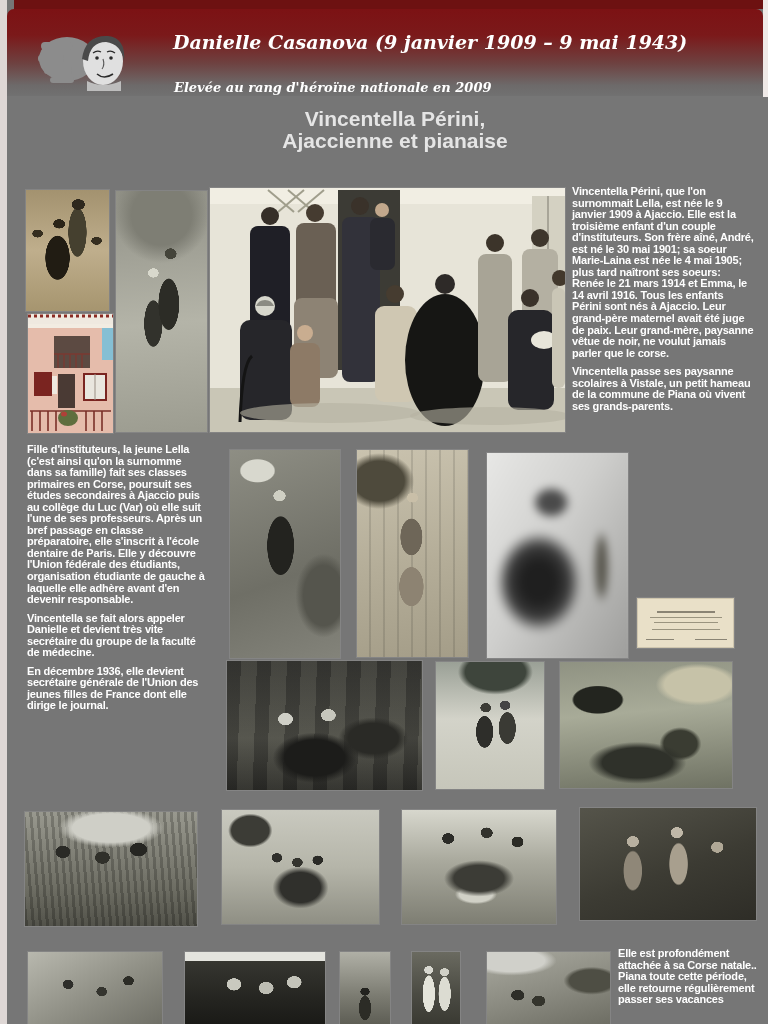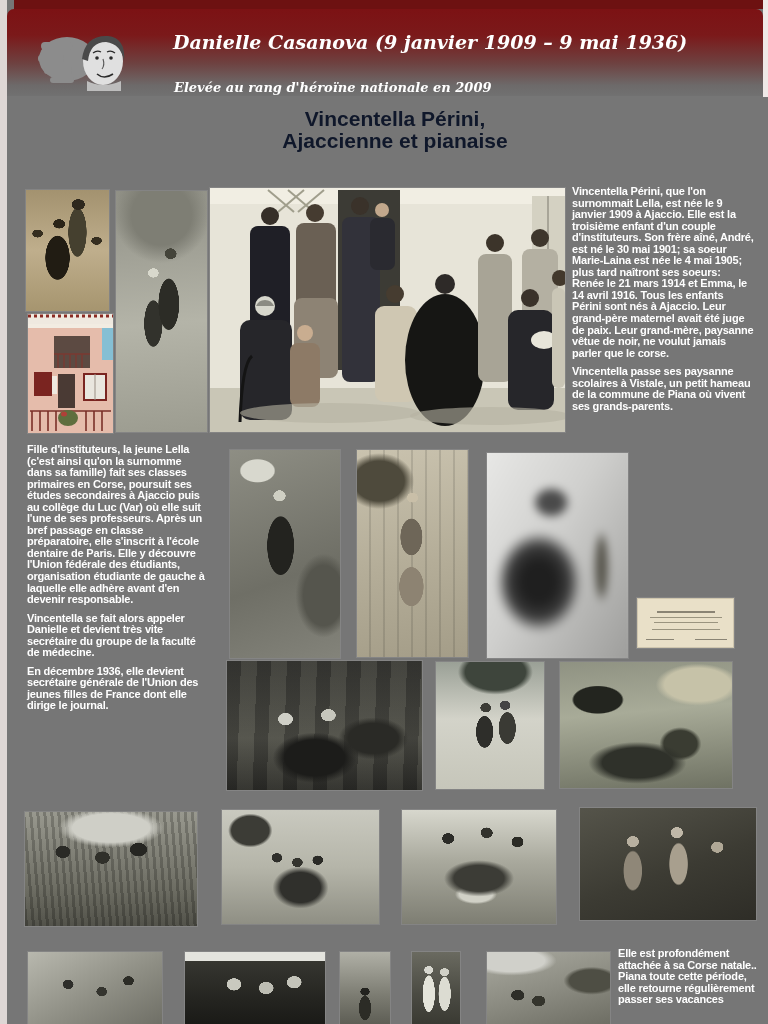--- a/index.html
+++ b/index.html
@@ -12,21 +12,21 @@
   
   .banner{position:absolute;left:7px;top:9px;width:756px;height:87px;border-radius:7px 7px 0 0;
           background:linear-gradient(180deg,#7c1214 0%,#7b191a 30%,#6e4140 62%,#6d6a6a 88%,#717171 100%);}
   .portrait{position:absolute;left:30px;top:20px;width:105px;height:62px;}
   .banner-title{position:absolute;left:166px;top:22px;color:#ffffff;
         font-family:"DejaVu Serif",serif;font-style:italic;font-weight:bold;font-size:19px;white-space:nowrap;}
   .banner-subtitle{position:absolute;left:167px;top:71px;color:#ffffff;
         font-family:"DejaVu Serif",serif;font-style:italic;font-weight:bold;font-size:13px;white-space:nowrap;}
   
   .main-heading{position:absolute;left:0;top:108px;width:100%;padding-left:22px;box-sizing:border-box;
-        text-align:center;color:#0f172a;font-weight:bold;font-size:21px;line-height:22px;}
+        text-align:center;color:#e5e5e5;font-weight:bold;font-size:21px;line-height:22px;}
   
   .txt{position:absolute;color:#ffffff;font-weight:bold;font-size:11px;line-height:1.05;letter-spacing:-0.2px;}
   .txt p{margin:0 11px 7px 0;}
   .right-col{left:572px;top:186px;width:194px;}
   .left-col{left:27px;top:444px;width:192px;}
   .bottom-right-col{left:618px;top:948px;width:150px;}
   
   .photo{position:absolute;box-shadow:0 0 0 1px rgba(255,255,255,0.10);}
   .p1{left:26px;top:190px;width:83px;height:121px;background:
       radial-gradient(ellipse 10px 8px at 63% 12%,#2e281e 65%,transparent 67%),
@@ -170,21 +170,21 @@
         <path d="M50,52 Q66,60 84,52 L84,62 L50,62 Z" fill="#bdbdbd"></path>
         <ellipse cx="66" cy="32" rx="20" ry="24" fill="#e0e0e0"></ellipse>
         <path d="M45,30 Q48,6 71,7 Q89,9 87,32 Q84,15 69,13 Q53,13 51,32 Z" fill="#4a4a4a"></path>
         <circle cx="60" cy="29" r="1.8" fill="#2a2a2a"></circle>
         <circle cx="74" cy="29" r="1.8" fill="#2a2a2a"></circle>
         <path d="M56,24 q4,-3 8,-1 M70,23 q4,-2 8,1" stroke="#2a2a2a" stroke-width="1.3" fill="none"></path>
         <path d="M66,30 q2,6 -1,10" stroke="#555555" stroke-width="1.1" fill="none"></path>
         <path d="M60,45 q7,6 16,0" stroke="#2a2a2a" stroke-width="1.6" fill="none"></path>
       </svg>
     </div>
-    <div class="banner-title">Danielle Casanova (9 janvier 1909 – 9 mai 1936)</div>
+    <div class="banner-title">Danielle Casanova (9 janvier 1909 – 9 mai 1943)</div>
     <div class="banner-subtitle">Elevée au rang d'héroïne nationale en 2009</div>
   </div>
 
   <div class="main-heading">
     <div>Vincentella Périni,</div>
     <div>Ajaccienne et pianaise</div>
   </div>
 
   <div class="photo p1" title="Sepia portrait of parents with two children"></div>
 

